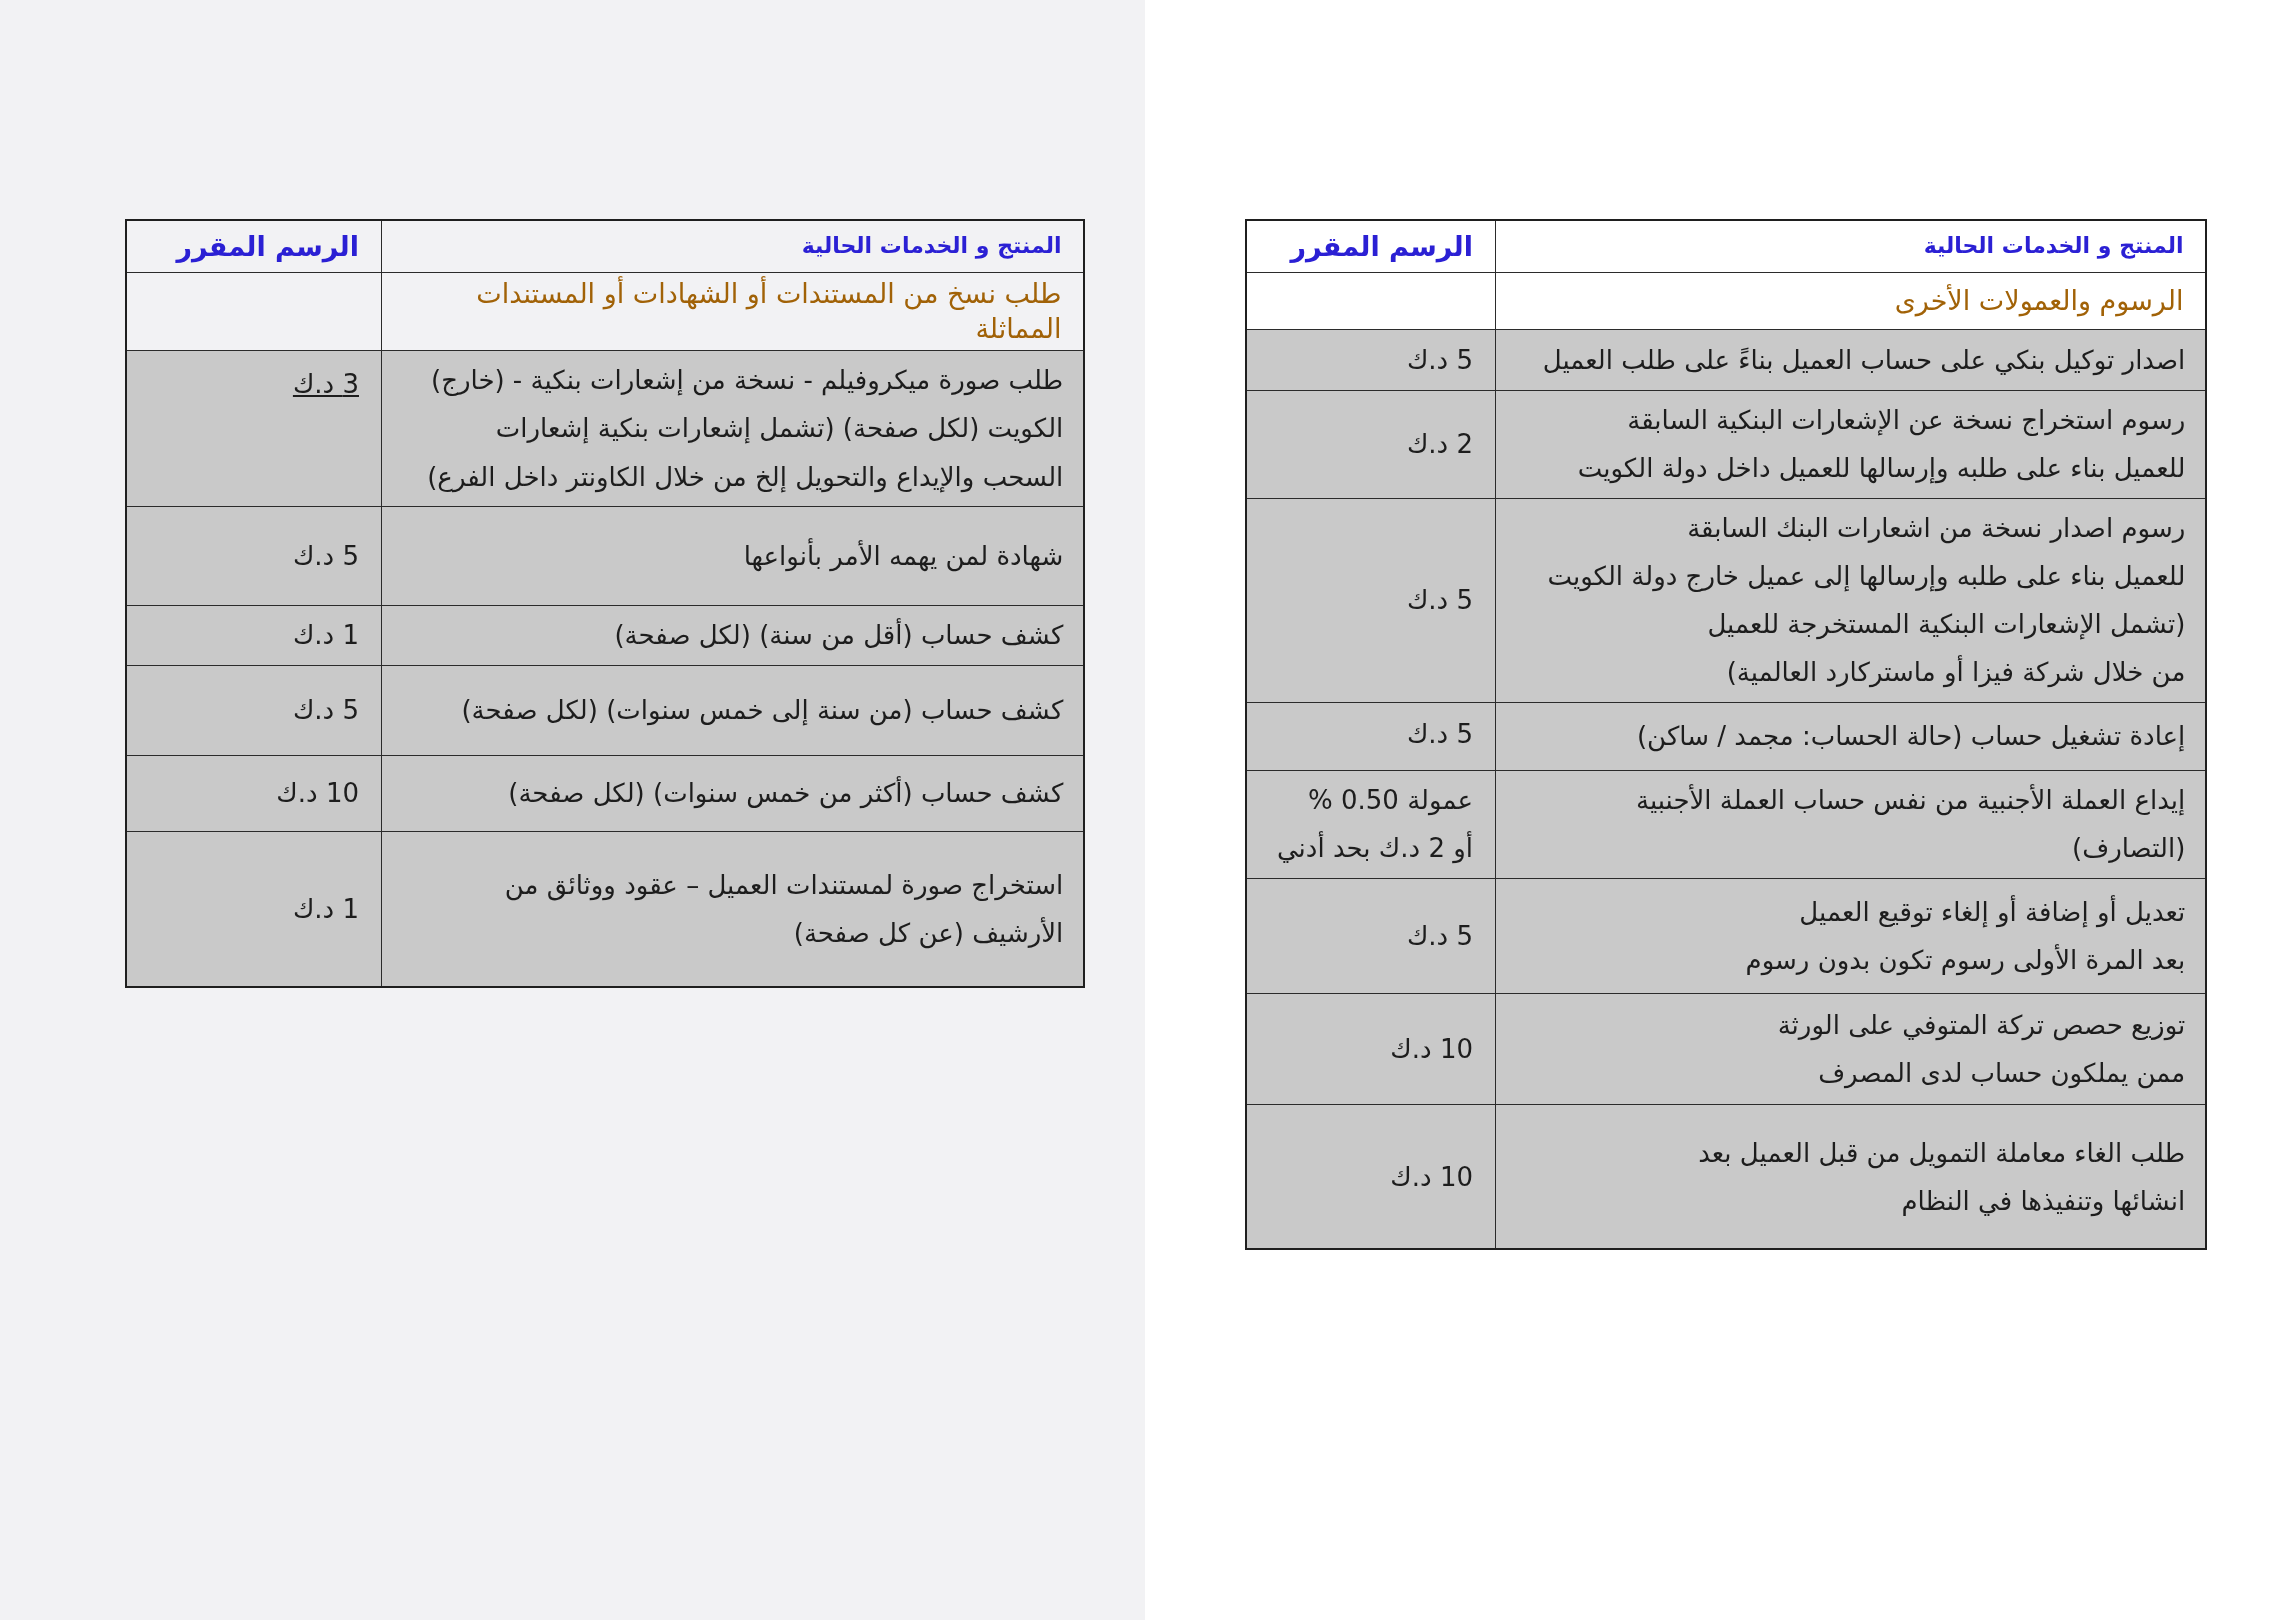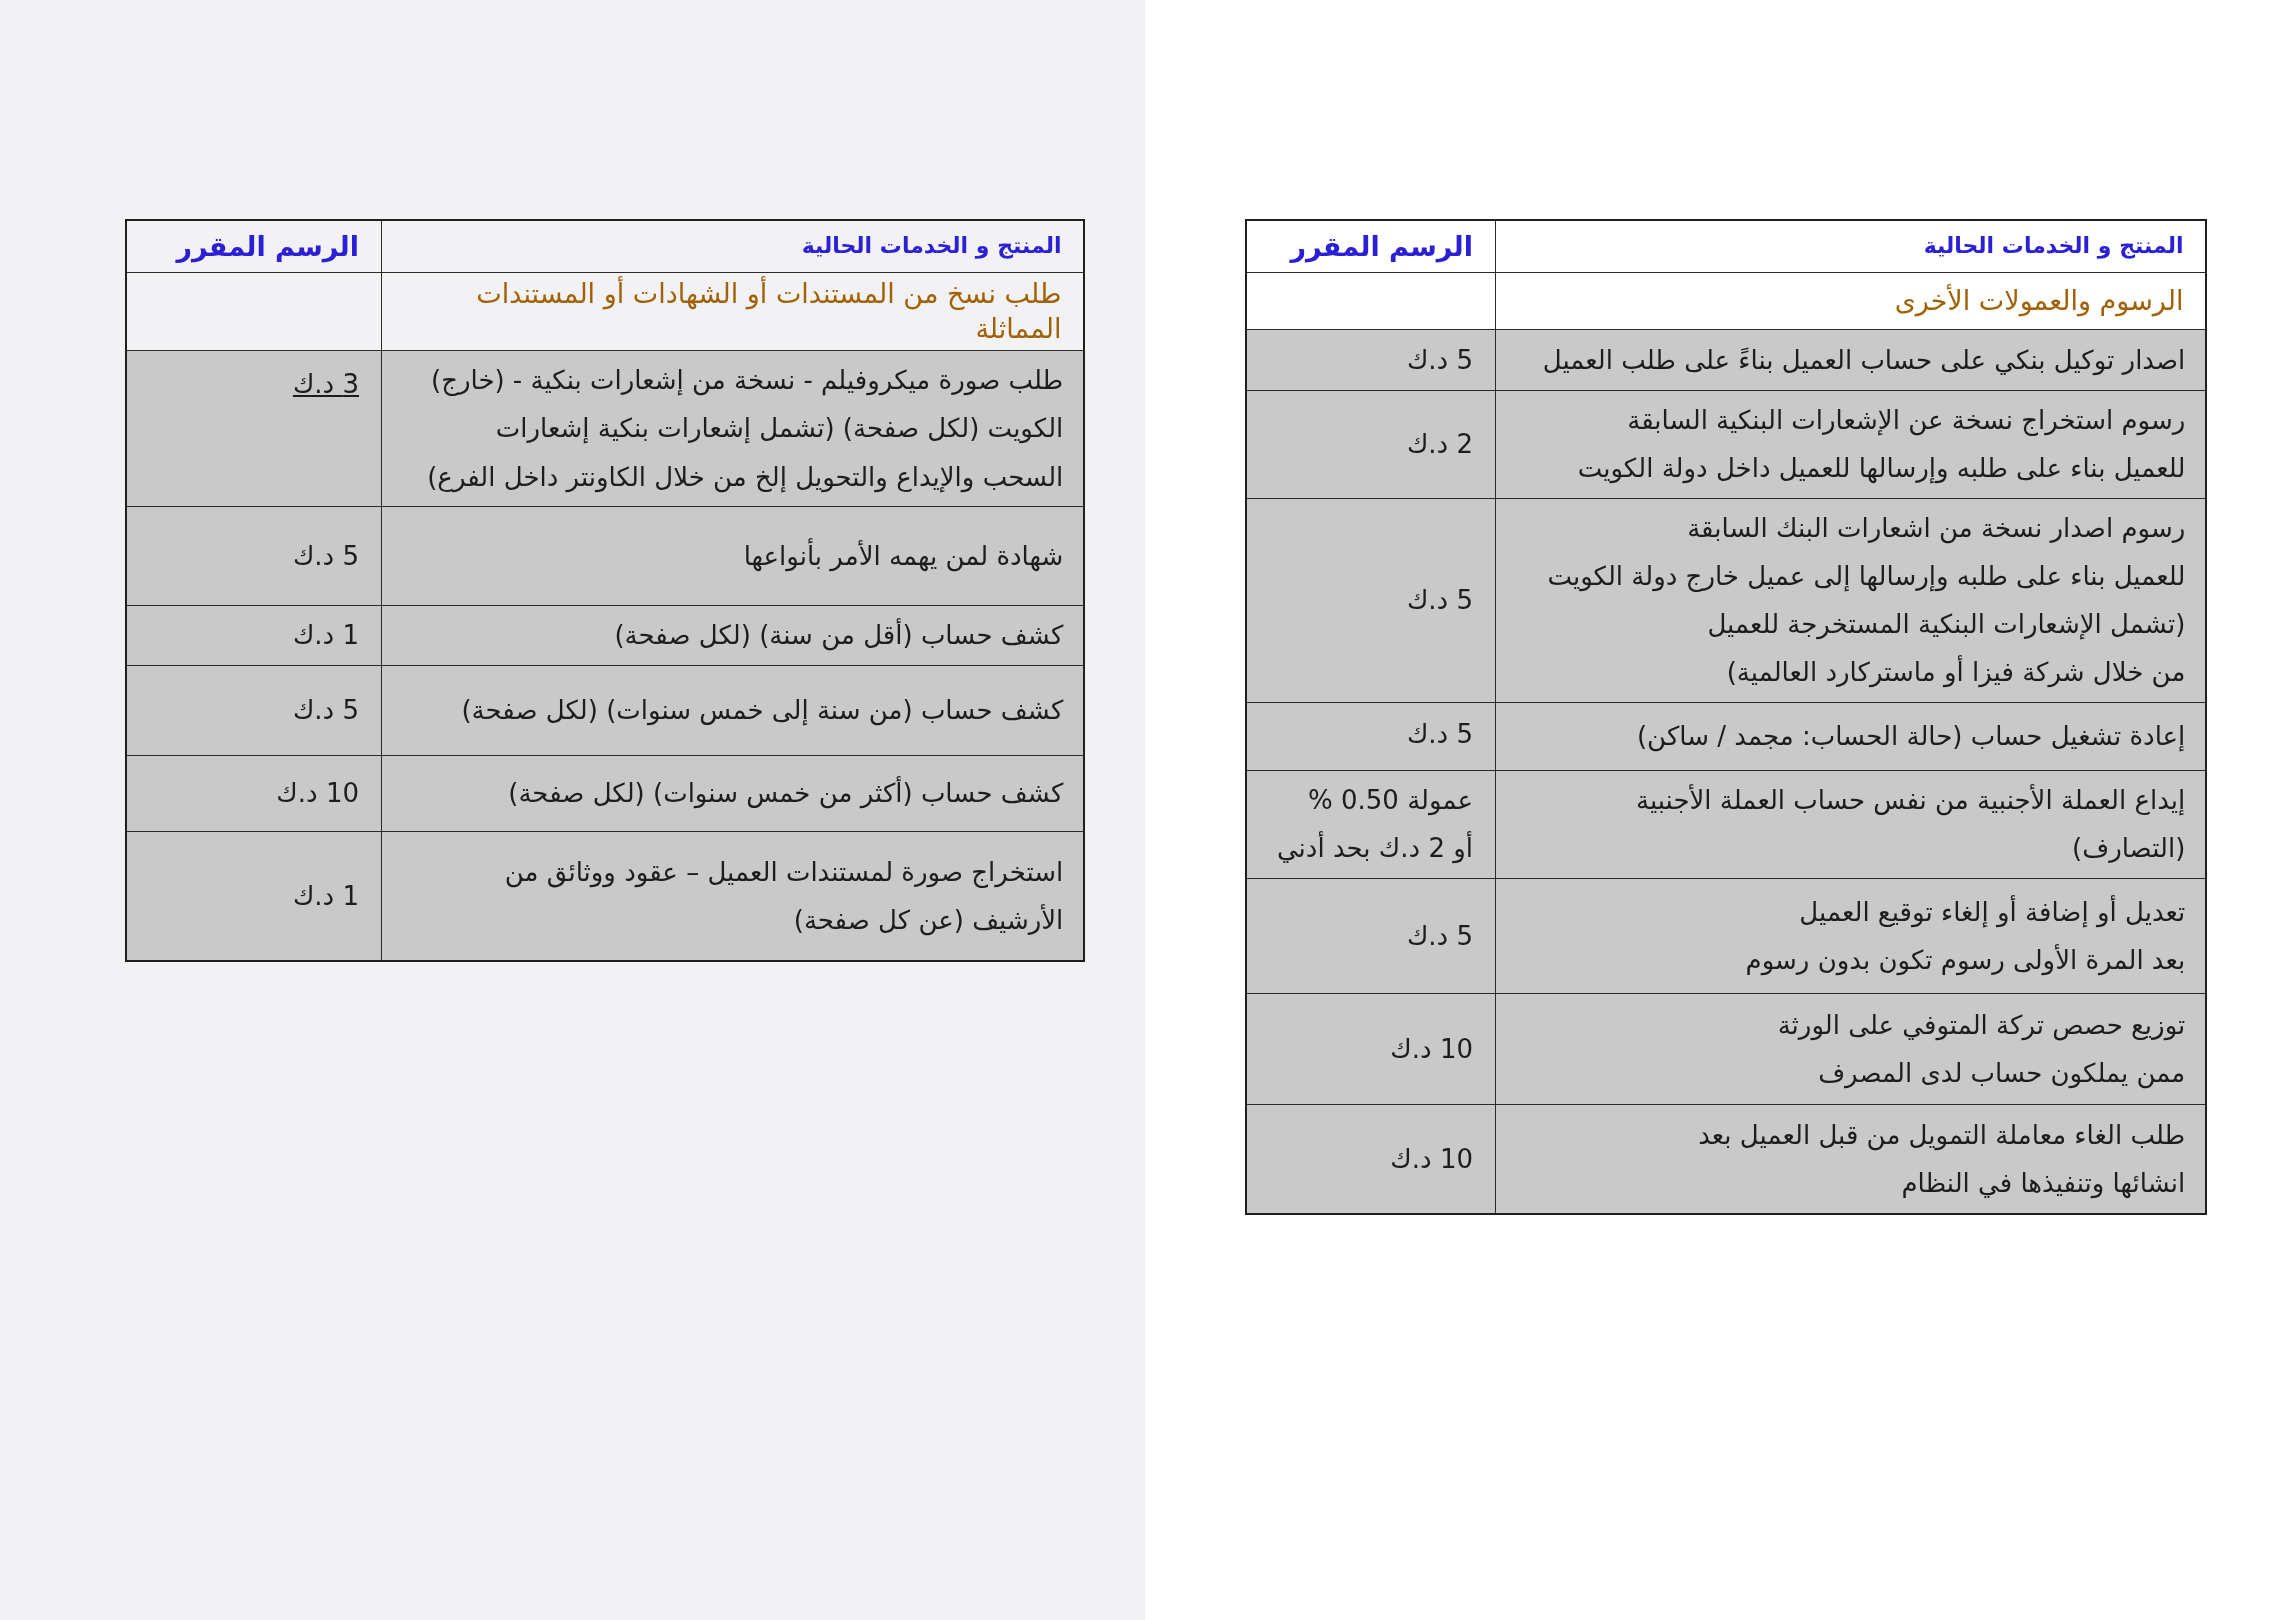--- a/index.html
+++ b/index.html
@@ -147,21 +147,21 @@
       </tr>
       <tr style="height:111px">
         <td class="desc">
           <div class="line">توزيع حصص تركة المتوفي على الورثة</div>
           <div class="line">ممن يملكون حساب لدى المصرف</div>
         </td>
         <td class="fee">
           <div class="line">10 د.ك</div>
         </td>
       </tr>
-      <tr style="height:110px">
+      <tr style="height:145px">
         <td class="desc">
           <div class="line">طلب الغاء معاملة التمويل من قبل العميل بعد</div>
           <div class="line">انشائها وتنفيذها في النظام</div>
         </td>
         <td class="fee">
           <div class="line">10 د.ك</div>
         </td>
       </tr>
     </tbody>
   </table>
@@ -219,21 +219,21 @@
         </td>
       </tr>
       <tr style="height:76px">
         <td class="desc">
           <div class="line">كشف حساب (أكثر من خمس سنوات) (لكل صفحة)</div>
         </td>
         <td class="fee">
           <div class="line">10 د.ك</div>
         </td>
       </tr>
-      <tr style="height:130px">
+      <tr style="height:156px">
         <td class="desc">
           <div class="line">استخراج صورة لمستندات العميل – عقود ووثائق من</div>
           <div class="line">الأرشيف (عن كل صفحة)</div>
         </td>
         <td class="fee">
           <div class="line">1 د.ك</div>
         </td>
       </tr>
     </tbody>
   </table>

